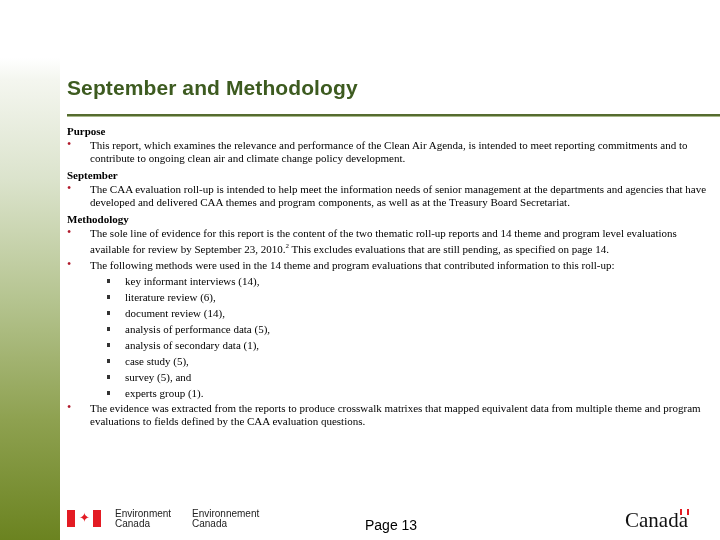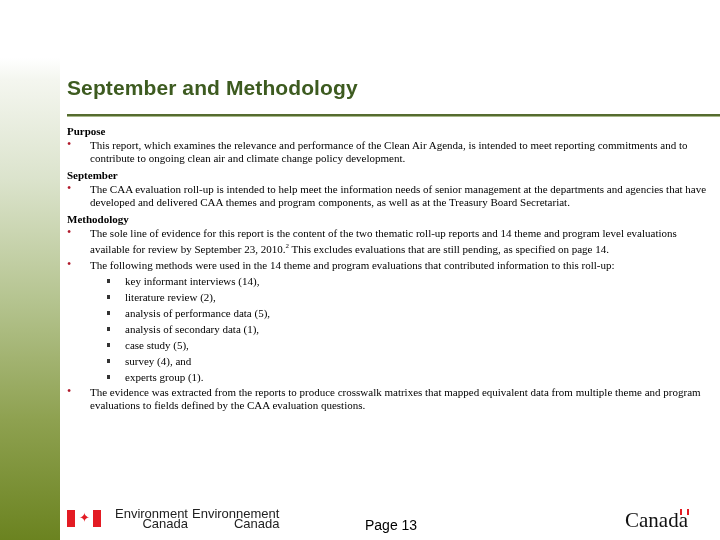--- a/index.html
+++ b/index.html
@@ -13,21 +13,21 @@
     .section-head:first-child { margin-top:0; }
     .bullet { position:relative; padding-left:23px; margin-top:1px; }
     .bullet .dot { position:absolute; left:0; top:-1px; color:#b0182a; font-size:12px; }
     .sub { position:relative; padding-left:58px; margin-top:3px; }
     .sub .sq { position:absolute; left:40px; top:4px; width:3px; height:4px; background:#333; }
     .footer { position:absolute; left:60px; top:500px; width:660px; height:40px; }
     .flag { position:absolute; left:7px; top:10px; width:34px; height:17px; display:flex; }
     .flag .r { width:8px; height:17px; background:#e31b23; }
     .flag .w { width:18px; height:17px; background:#fff; position:relative; }
     .flag .w span { position:absolute; left:4px; top:1px; color:#e31b23; font-size:13px; line-height:14px; }
-    .dept { position:absolute; top:9px; font-size:13px; line-height:10px; color:#222;text-align:right; }
+    .dept { position:absolute; top:9px; font-size:10px; line-height:10px; color:#222; }
     .page { position:absolute; left:305px; top:17px; font-size:14px; color:#000; }
     .wordmark { position:absolute; left:565px; top:8px; font-family:"Liberation Serif", serif; font-size:21px; color:#111; }
     .wordmark .mini { position:absolute; right:-1px; top:1px; width:9px; height:6px; display:flex; }
     .wordmark .mini i { display:block; height:6px; }
   </style>
 </head>
 <body>
 
 <div class="sidebar"></div>
 
@@ -51,25 +51,26 @@
   <div class="section-head">Methodology</div>
   <div class="bullet">
     <span class="dot">•</span>
     <span>The sole line of evidence for this report is the content of the two thematic roll-up reports and 14 theme and program level evaluations available for review by September 23, 2010.</span><sup style="font-size:7px;">2</sup><span> This excludes evaluations that are still pending, as specified on page 14.</span>
   </div>
   <div class="bullet" style="margin-top:3px;">
     <span class="dot">•</span>
     <span>The following methods were used in the 14 theme and program evaluations that contributed information to this roll-up:</span>
   </div>
   <div class="sub"><span class="sq"></span><span>key informant interviews (14),</span></div>
-  <div class="sub"><span class="sq"></span><span>literature review (2),</span></div>
+  <div class="sub"><span class="sq"></span><span>literature review (6),</span></div>
+  <div class="sub"><span class="sq"></span><span>document review (14),</span></div>
   <div class="sub"><span class="sq"></span><span>analysis of performance data (5),</span></div>
   <div class="sub"><span class="sq"></span><span>analysis of secondary data (1),</span></div>
   <div class="sub"><span class="sq"></span><span>case study (5),</span></div>
-  <div class="sub"><span class="sq"></span><span>survey (4), and</span></div>
+  <div class="sub"><span class="sq"></span><span>survey (5), and</span></div>
   <div class="sub"><span class="sq"></span><span>experts group (1).</span></div>
   <div class="bullet" style="margin-top:2px;">
     <span class="dot">•</span>
     <span>The evidence was extracted from the reports to produce crosswalk matrixes that mapped equivalent data from multiple theme and program evaluations to fields defined by the CAA evaluation questions.</span>
   </div>
 </div>
 
 <div class="footer">
   <div class="flag">
     <div class="r"></div>

